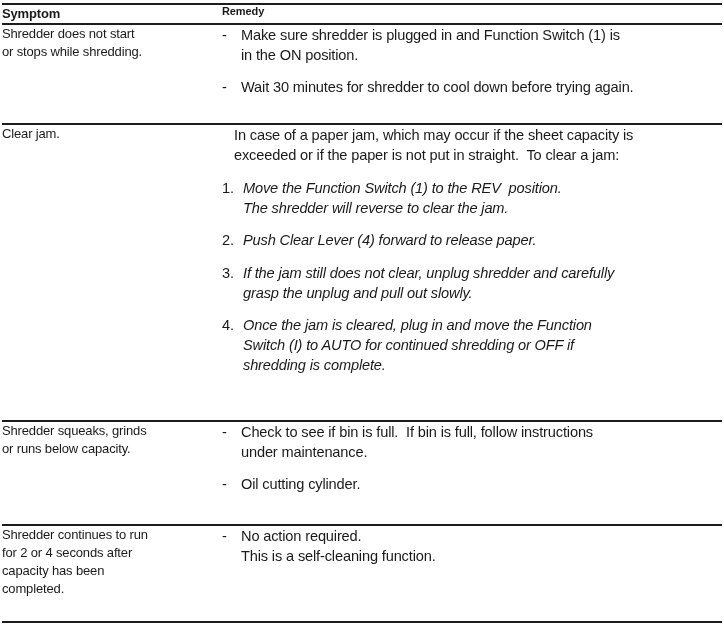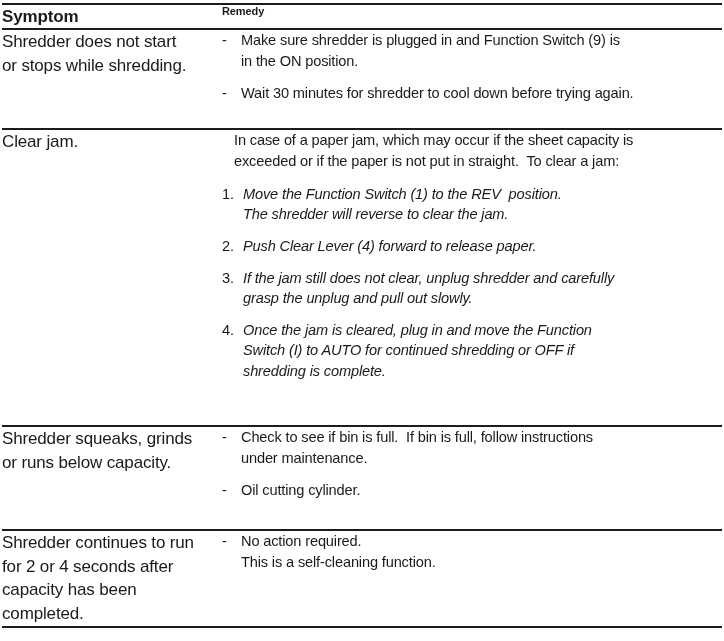--- a/index.html
+++ b/index.html
@@ -53,21 +53,21 @@
     font-size: 11px;
     font-weight: bold;
     line-height: 1.15;
     letter-spacing: -0.1px;
   }
   .hdr-symptom { text-align: left; }
   .hdr-remedy  { text-align: left; padding-left: 64px; }
 
   .cell-symptom {
     padding: 11px 8px 12px 9px;
-    font-size: 17px;
+    font-size: 13px;
     line-height: 1.38;
     letter-spacing: -0.15px;
   }
   .cell-remedy {
     padding: 11px 6px 12px 10px;
     font-size: 14.6px;
     line-height: 1.38;
     letter-spacing: -0.15px;
   }
 
@@ -130,21 +130,21 @@
         <tr class="body-row">
           <td class="cell-symptom" style="height: 98px;">
             <span class="sym-line">Shredder does not start</span>
             <span class="sym-line">or stops while shredding.</span>
           </td>
           <td class="cell-remedy">
             <ul class="dash-list">
               <li>
                 <span class="dash">-</span>
                 <span class="txt">
-                  <span class="cont nowrap-pre">Make sure shredder is plugged in and Function Switch (9) is</span>
+                  <span class="cont nowrap-pre">Make sure shredder is plugged in and Function Switch (1) is</span>
                   <span class="cont nowrap-pre">in the ON position.</span>
                 </span>
               </li>
               <li>
                 <span class="dash">-</span>
                 <span class="txt">
                   <span class="cont nowrap-pre">Wait 30 minutes for shredder to cool down before trying again.</span>
                 </span>
               </li>
             </ul>

